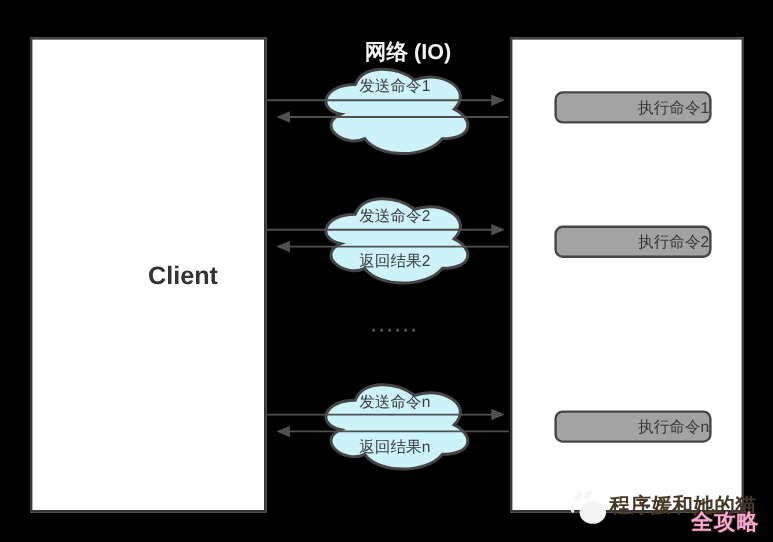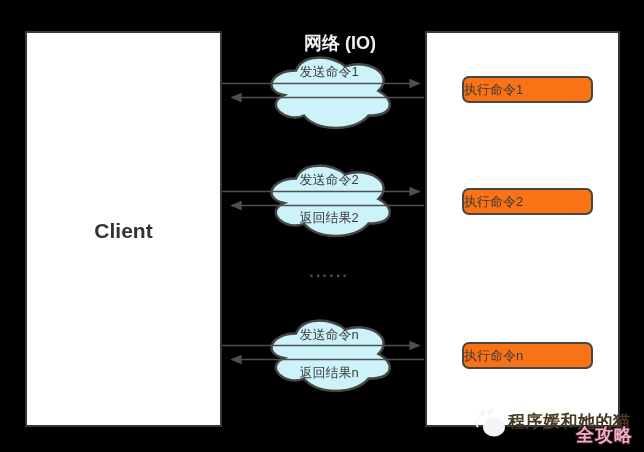--- a/index.html
+++ b/index.html
@@ -3,37 +3,37 @@
 <meta charset="utf-8">
 <style>
   html,body{margin:0;padding:0;background:#000;}
   .canvas{
     position:relative;width:644px;height:452px;background:#000;
     font-family:"Liberation Sans","DejaVu Sans",sans-serif;overflow:hidden;
   }
   .panel{position:absolute;background:#fff;border:2px solid #383838;box-sizing:content-box;}
   .panel-client{left:25px;top:31px;width:193px;height:392px;}
   .panel-redis{left:425px;top:31px;width:191px;height:392px;}
-  .panel-label{position:absolute;color:#333;font-weight:bold;text-align:center;}
+  .panel-label{position:absolute;color:#333;font-weight:bold;text-align:center;padding-left:29px;}
   .client-label{left:25px;top:219px;width:197px;font-size:21px;}
   .redis-label{left:425px;top:266px;width:195px;font-size:23px;}
   .network-label{
     position:absolute;left:292px;top:31px;width:96px;text-align:center;
     color:#f2f2f2;font-weight:bold;font-size:18px;
   }
   .cloud-svg{position:absolute;left:263px;width:132px;height:82px;overflow:visible;}
   .cloud-svg path{fill:#cdf3fa;stroke:#454545;stroke-width:2.5;}
   .cloud-text{
     position:absolute;left:263px;width:132px;text-align:center;
     font-size:13px;line-height:16px;color:#3c3c3c;
   }
   .exec-box{
     position:absolute;left:462px;width:127px;height:23px;
-    background:#f97316;border:2px solid #464646;border-radius:7px;
-    text-align:left;font-size:13px;line-height:23px;color:#383838;
+    background:#a3a3a3;border:2px solid #464646;border-radius:7px;
+    text-align:right;font-size:13px;line-height:23px;color:#383838;
   }
   .arrows{position:absolute;left:0;top:0;pointer-events:none;}
   .dots{
     position:absolute;left:297px;top:266px;width:64px;text-align:center;
     color:#4f4f4f;font-size:17px;font-weight:bold;letter-spacing:1px;
   }
   .wm-icon{position:absolute;left:474px;top:404px;width:38px;height:36px;}
   .wm-name{
     position:absolute;left:508px;top:410px;font-size:17px;font-weight:bold;
     color:#473823;letter-spacing:0.5px;white-space:nowrap;

